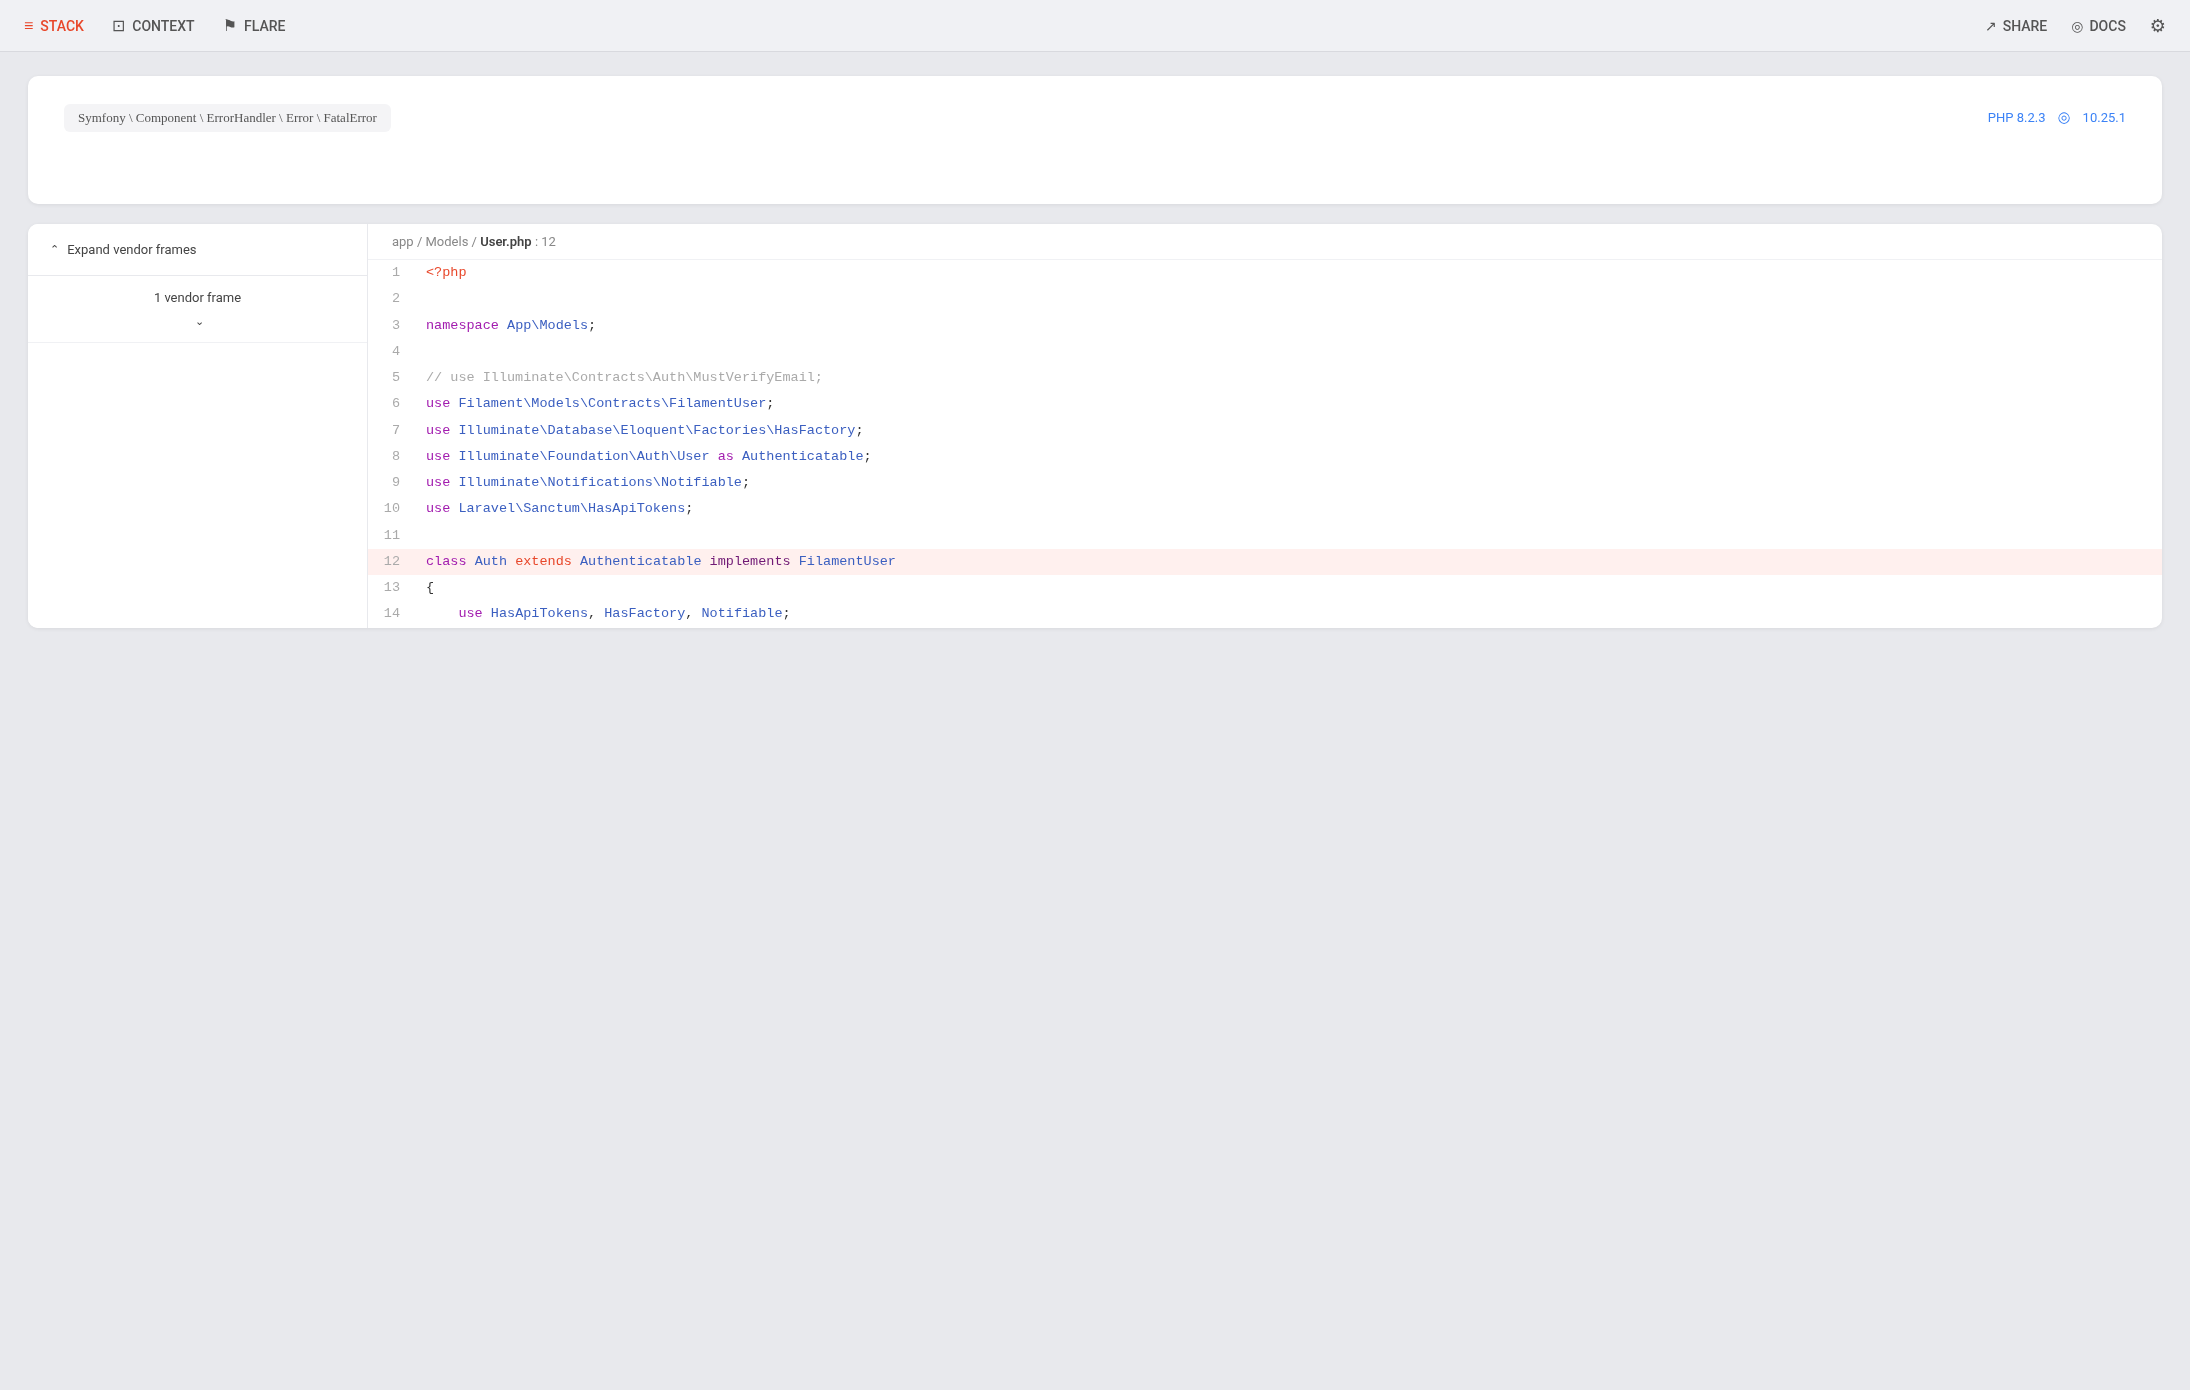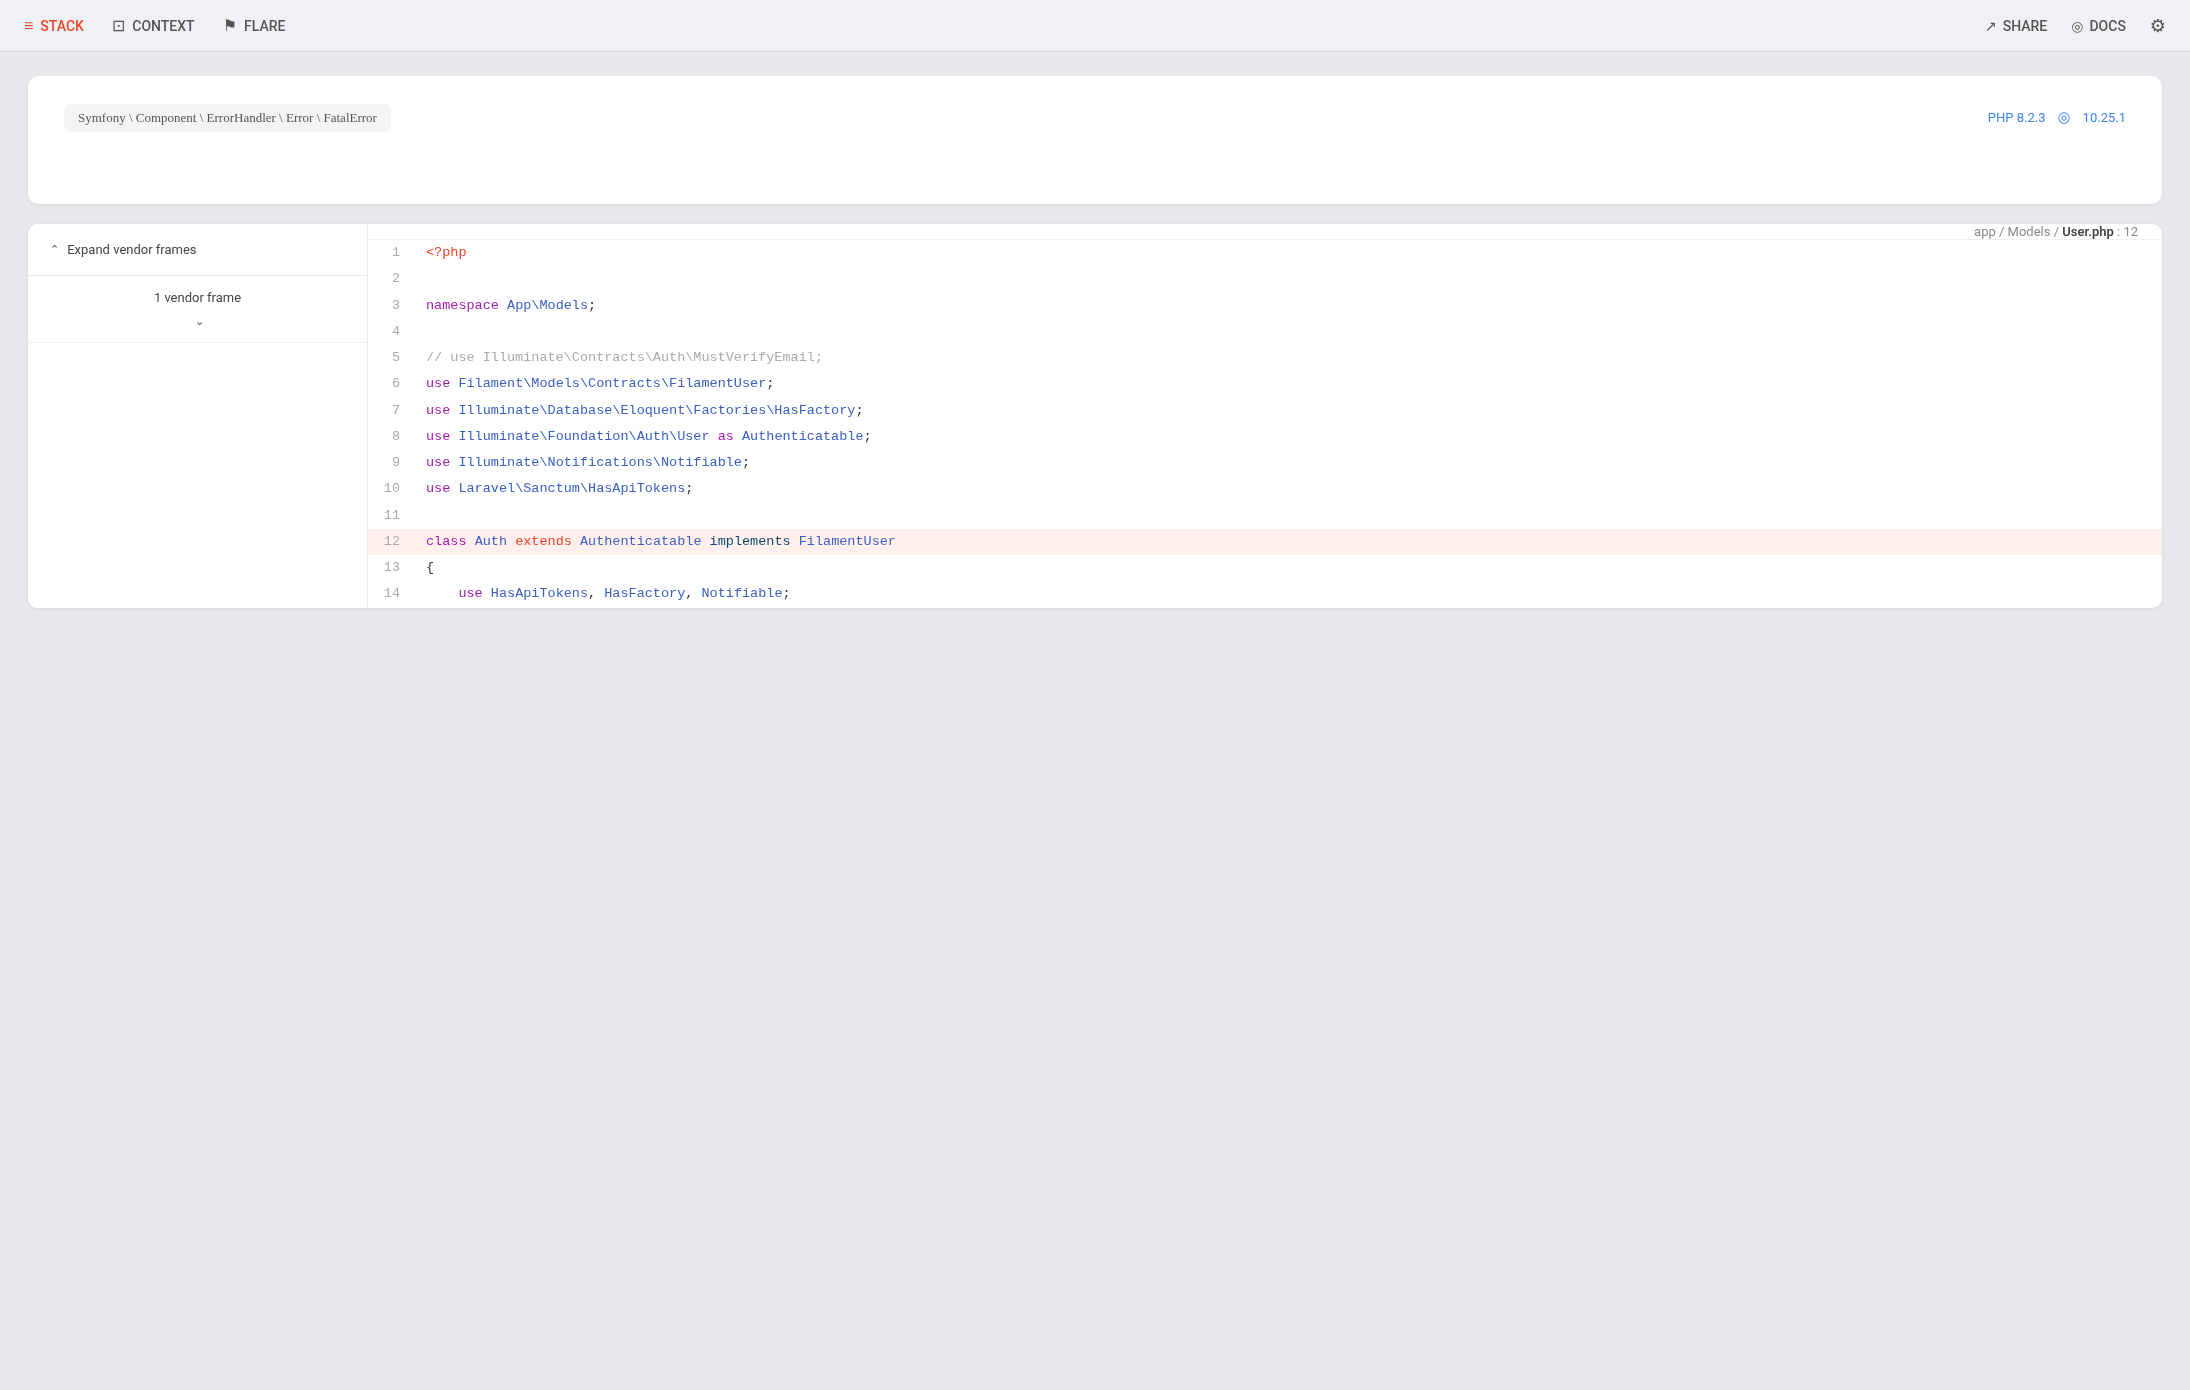--- a/index.html
+++ b/index.html
@@ -143,22 +143,21 @@
       font-size: 11px;
       margin-left: 4px;
     }
 
     
     .code-area {
       flex: 1;
       overflow: auto;
     }
     .code-file-path {
-      text-align: right;
-      padding: 0 24px;
+      padding: 10px 24px;
       font-size: 13px;
       color: #888;
       border-bottom: 1px solid #f0f1f4;
     }
     .code-file-path span.filename {
       font-weight: 600;
       color: #444;
     }
 
     .code-table {
@@ -189,21 +188,21 @@
       color: #333;
     }
 
     
     .c-tag { color: #e8472a; }         
     .c-keyword { color: #a21caf; }
     .c-class { color: #3b5fc0; }       
     .c-comment { color: #aaa; }
     .c-punct { color: #333; }
     .c-extends { color: #e8472a; }
-    .c-implements { color: #0c4a6e; }
+    .c-implements { color: #701a75; }
   </style>
 </head>
 <body>
 
 <nav class="top-nav">
   <div class="nav-left">
     <a class="nav-item active">
       <span class="icon-char">≡</span>
       <span>STACK</span>
     </a>

